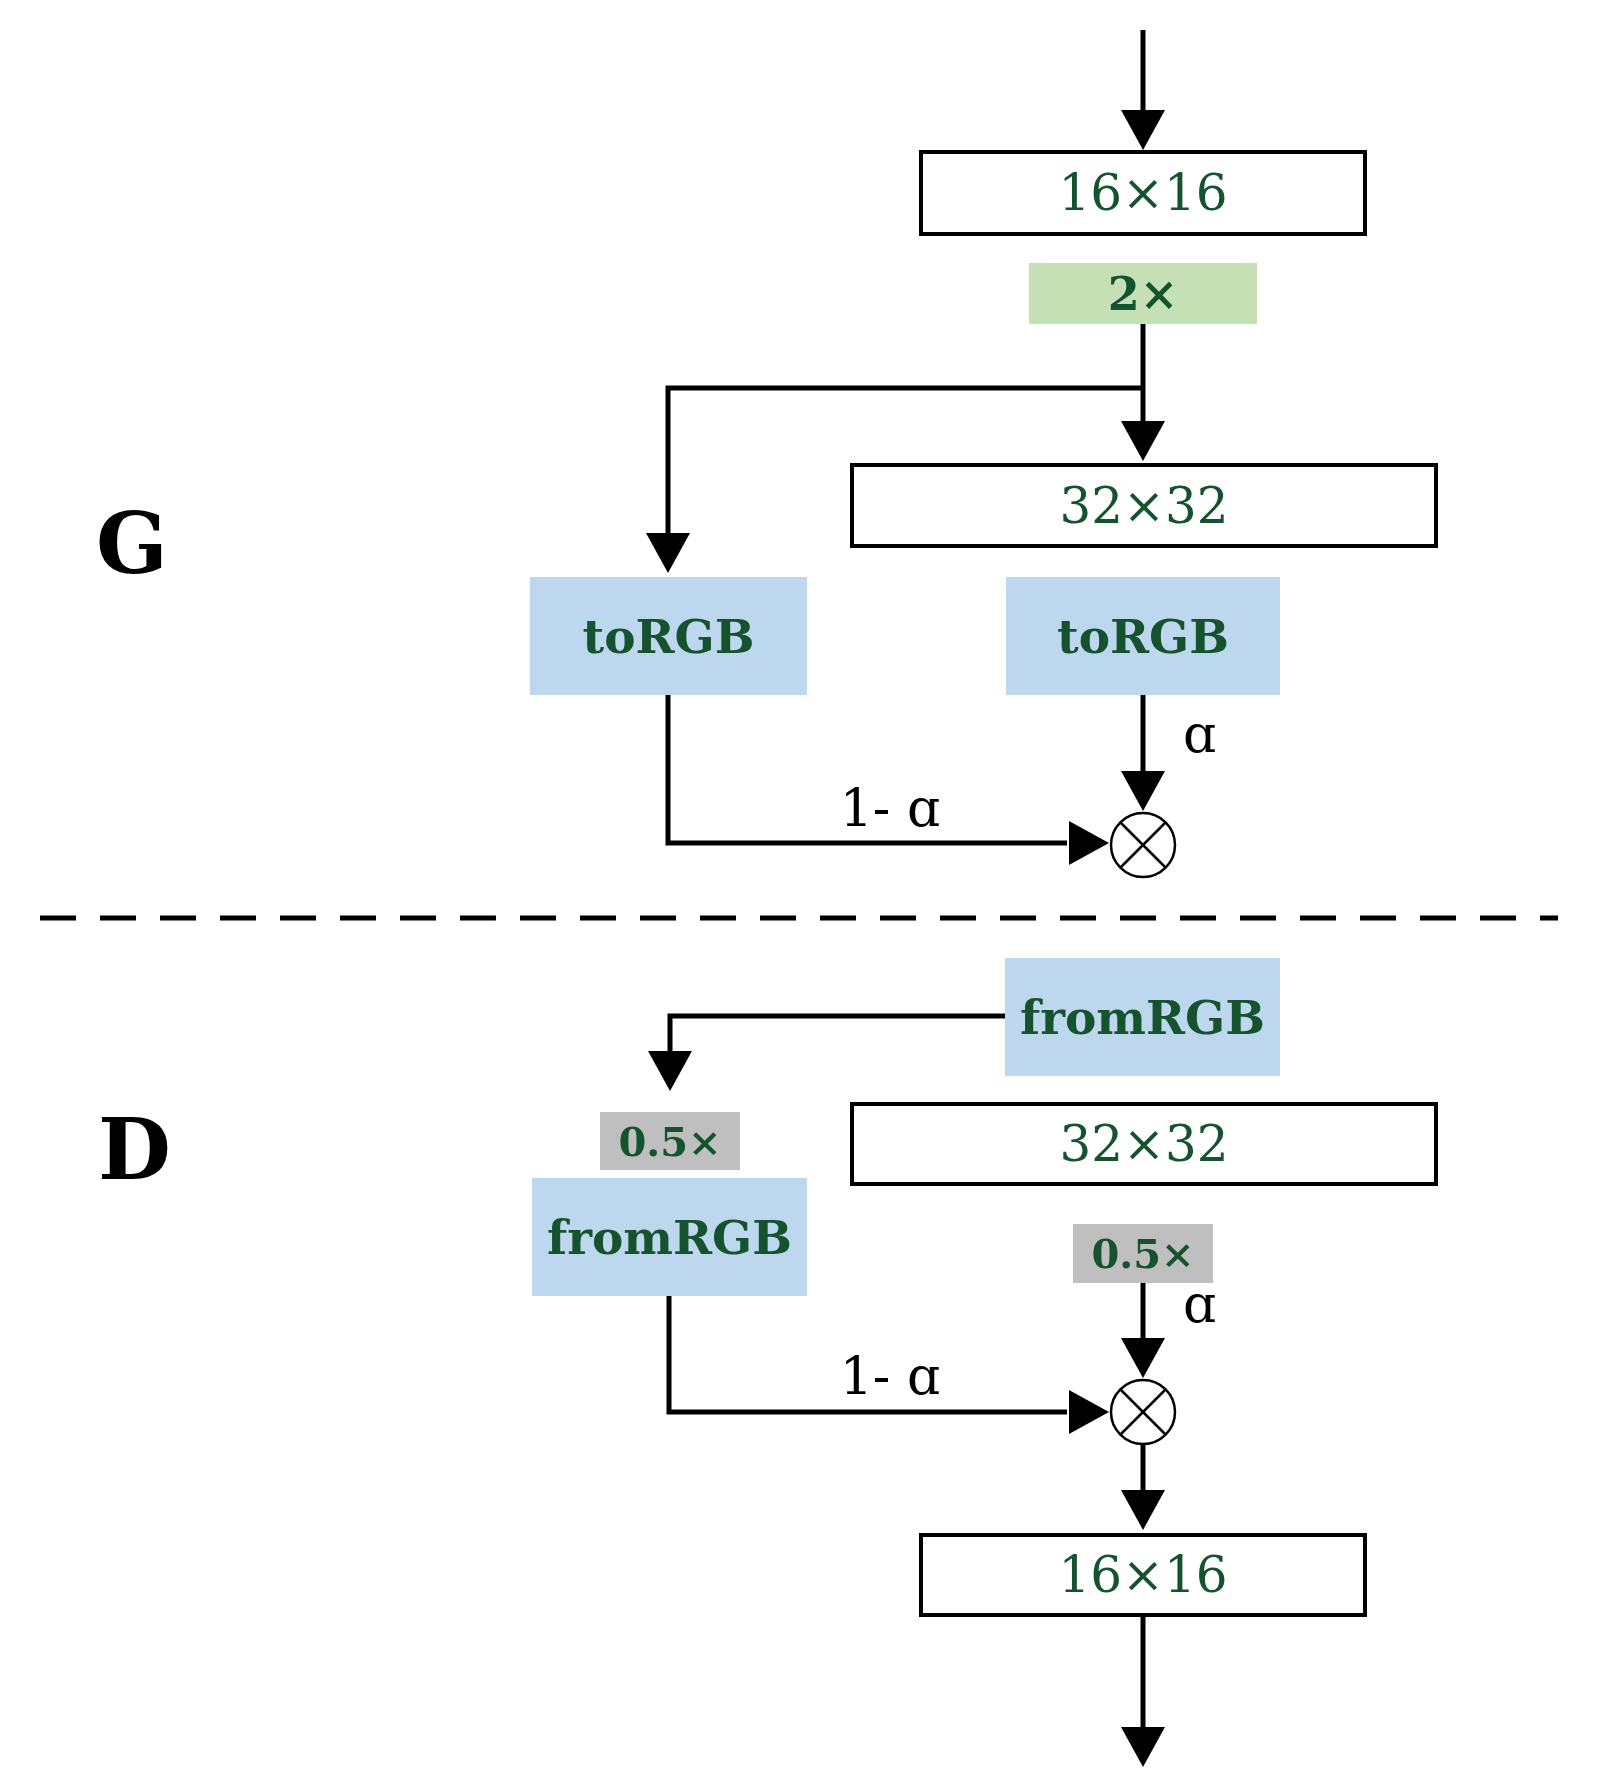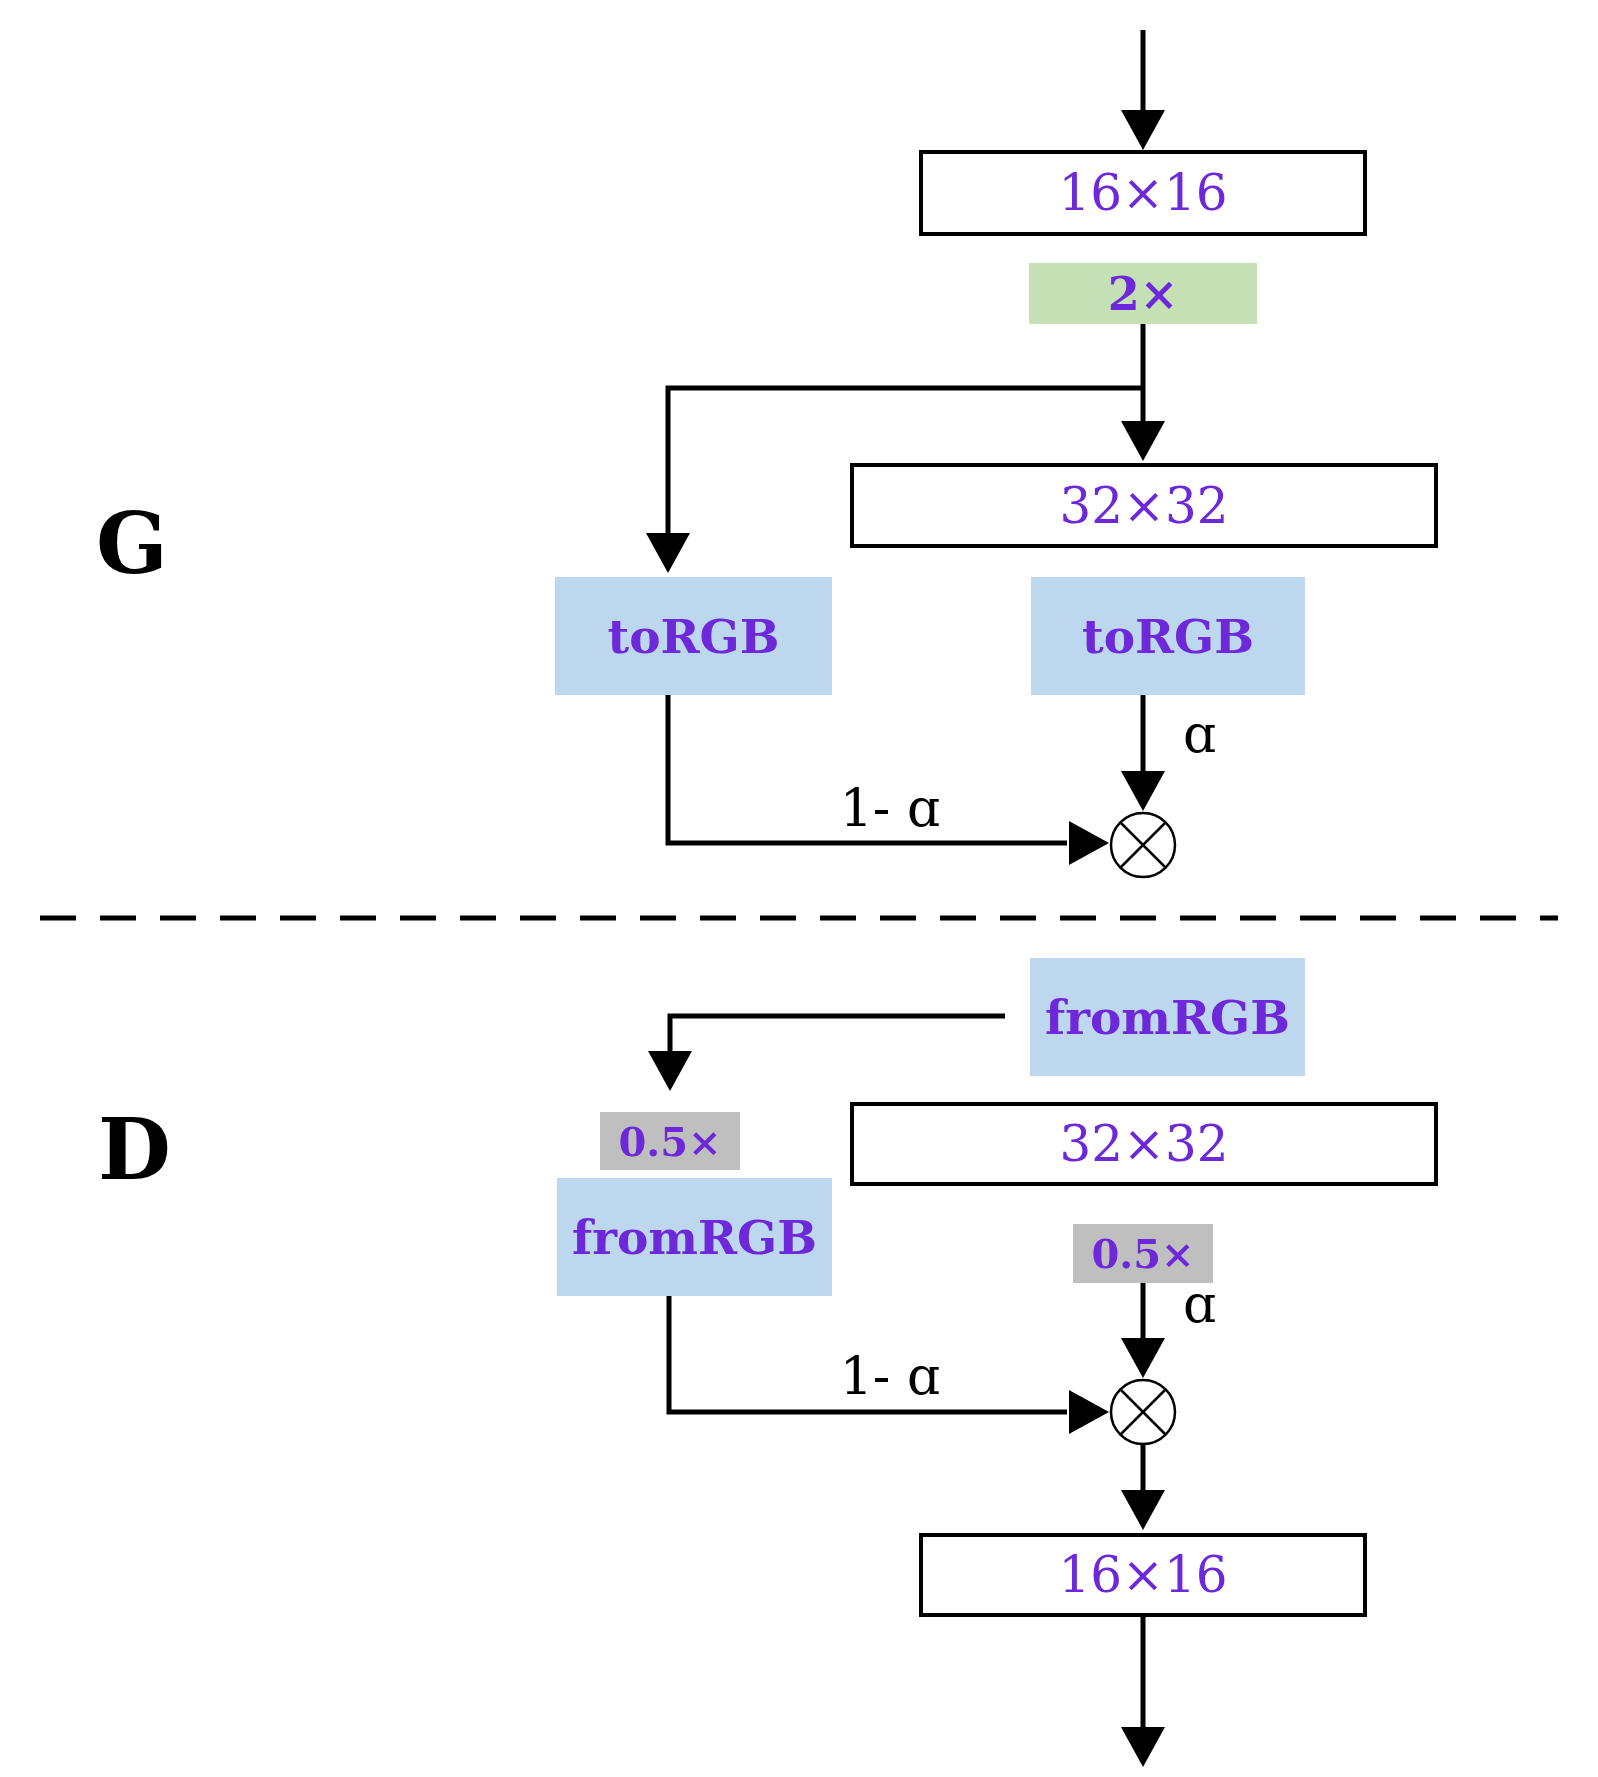--- a/index.html
+++ b/index.html
@@ -8,35 +8,34 @@
     width:1598px;height:1777px;
     background:#ffffff;
     font-family:"DejaVu Serif","DejaVu Sans",serif;
     overflow:hidden;
   }
   .wires{position:absolute;left:0;top:0;width:1598px;height:1777px;}
   .box{
     position:absolute;
     display:flex;align-items:center;justify-content:center;
     box-sizing:border-box;
-    color:#6d28d9;
+    color:#14532d;
     text-align:center;
     white-space:nowrap;
   }
   .box-white{
     background:#ffffff;
     border:4px solid #000;
     font-size:50px;
     font-weight:400;
   }
   .box-blue{
     background:var(--blue,#BDD7EE);
     font-size:47px;
     font-weight:bold;
-    margin-left:25px;
   }
   .box-green{
     background:var(--green,#C5E0B4);
     font-size:46px;
     font-weight:bold;
   }
   .box-gray{
     background:var(--gray,#BFBFBF);
     font-size:40px;
     font-weight:bold;

